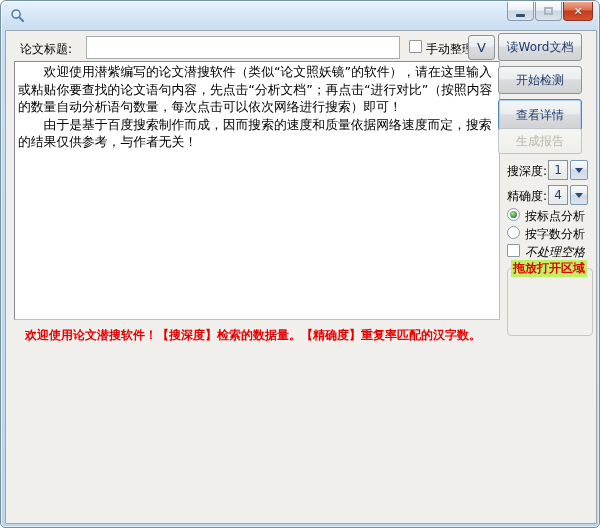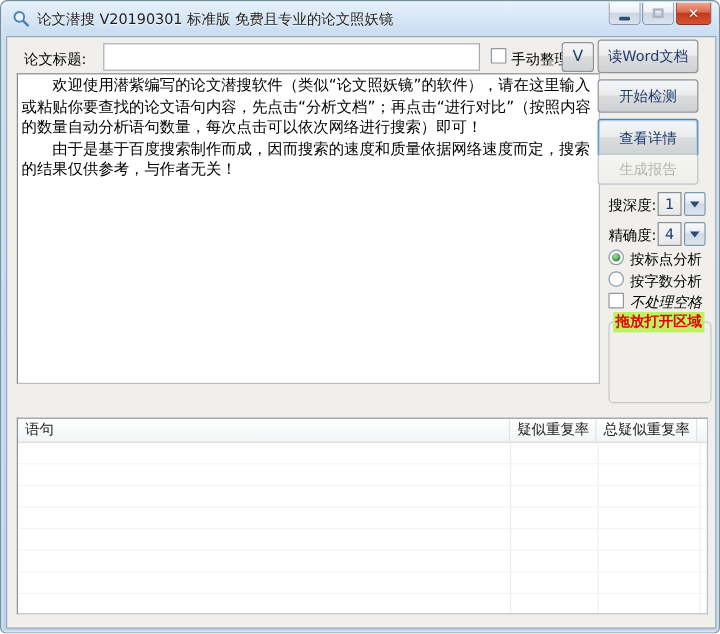--- a/index.html
+++ b/index.html
@@ -127,21 +127,20 @@
 
 <div class="window">
 
   <div class="titlebar">
     <span class="app-icon">
       <svg width="15" height="15" viewBox="0 0 16 16">
         <circle cx="6.5" cy="6.5" r="4.3" fill="#e8f2fb" stroke="#4d7fb0" stroke-width="1.7"></circle>
         <line x1="10" y1="10" x2="14" y2="14" stroke="#4d7fb0" stroke-width="2.2" stroke-linecap="round"></line>
       </svg>
     </span>
-    <span class="title-text">论文潜搜 V20190301 标准版 免费且专业的论文照妖镜</span>
     <div class="winbtns">
       <div class="winbtn min">
         <span class="glyph-min"></span>
       </div>
       <div class="winbtn max">
         <span class="glyph-max"></span>
       </div>
       <div class="winbtn close">
         <span class="glyph-close">✕</span>
       </div>
@@ -152,20 +151,21 @@
 
     <span class="lbl field-label">论文标题:</span>
     <input class="title-input" type="text" value="" style="">
     <span class="chk-box manual-chk"></span>
     <span class="lbl manual-lbl">手动整理</span>
     <div class="btn v-btn">V</div>
 
     <textarea class="editor" spellcheck="false" style="">　　欢迎使用潜紫编写的论文潜搜软件（类似“论文照妖镜”的软件），请在这里输入或粘贴你要查找的论文语句内容，先点击“分析文档”；再点击“进行对比”（按照内容的数量自动分析语句数量，每次点击可以依次网络进行搜索）即可！
 　　由于是基于百度搜索制作而成，因而搜索的速度和质量依据网络速度而定，搜索的结果仅供参考，与作者无关！</textarea>
 
+    <span class="status-msg">欢迎使用论文潜搜软件！【搜深度】检索的数据量。【精确度】重复率匹配的汉字数。</span>
 
     <div class="btn act-btn btn-read">读Word文档</div>
     <div class="btn act-btn btn-start">开始检测</div>
     <div class="btn act-btn btn-detail">查看详情</div>
     <div class="btn act-btn btn-report">生成报告</div>
 
     <span class="lbl combo-label depth-label">搜深度:</span>
     <div class="combo-val depth-val">1</div>
     <div class="combo-arrow-btn depth-arrow">
       <span class="tri"></span>
@@ -180,36 +180,15 @@
     <span class="radio sel radio1"></span>
     <span class="lbl radio1-lbl">按标点分析</span>
     <span class="radio radio2"></span>
     <span class="lbl radio2-lbl">按字数分析</span>
     <span class="chk-box space-chk"></span>
     <span class="lbl space-lbl">不处理空格</span>
 
     <div class="dropzone"></div>
     <span class="dropzone-label">拖放打开区域</span>
 
-    <div class="rtable">
-      <div class="thead">
-        <div class="th th-1">语句</div>
-        <div class="th th-2">疑似重复率</div>
-        <div class="th th-3">总疑似重复率</div>
-        <div class="th th-fill"></div>
-      </div>
-      <div class="tbody">
-        <div class="vline" style="left:410px"></div>
-        <div class="vline" style="left:483px"></div>
-        <div class="vline" style="left:568px"></div>
-        <div class="trow"></div>
-        <div class="trow"></div>
-        <div class="trow"></div>
-        <div class="trow"></div>
-        <div class="trow"></div>
-        <div class="trow"></div>
-        <div class="trow"></div>
-        <div class="trow"></div>
-      </div>
-    </div>
 
   </div>
 </div>
 
 </body></html>

